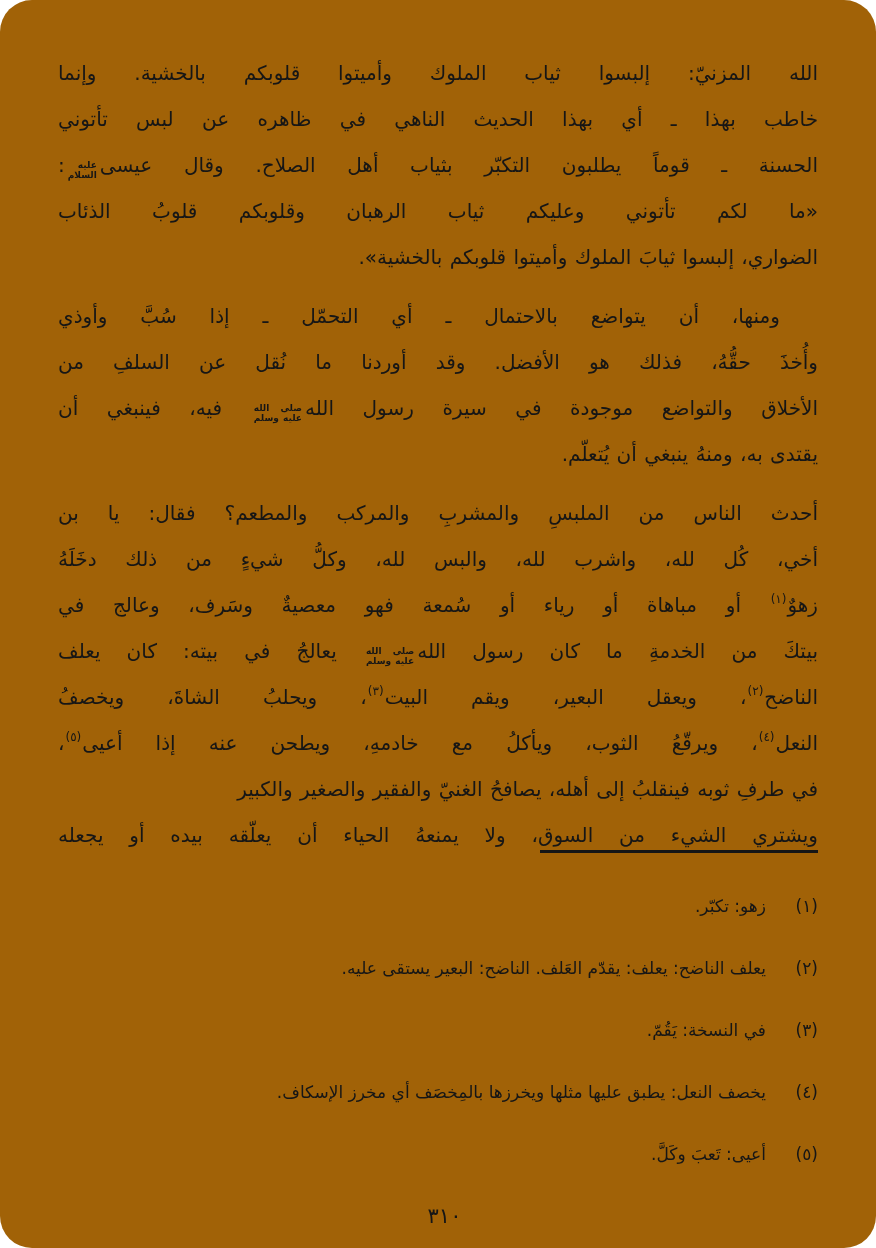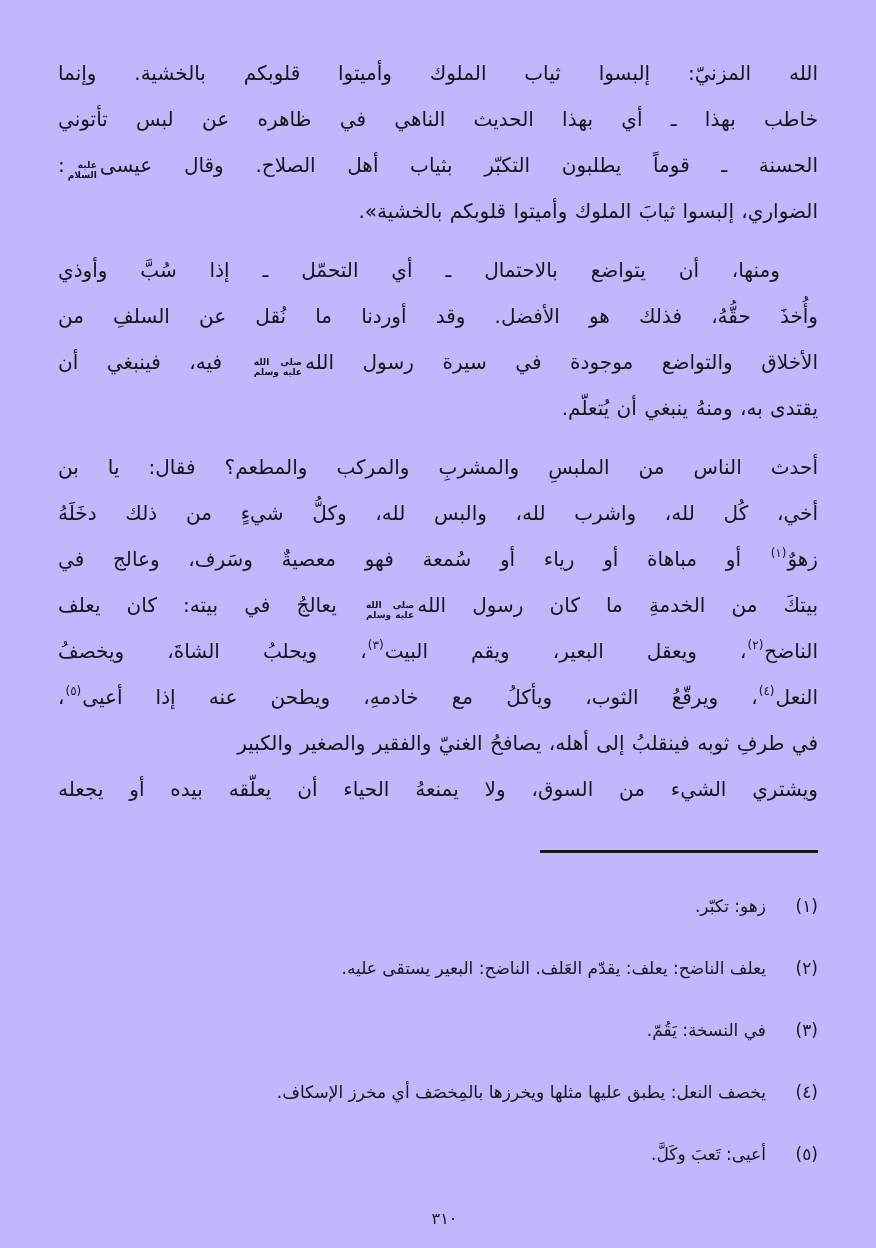--- a/index.html
+++ b/index.html
@@ -11,21 +11,22 @@
     width: 876px;
     height: 1248px;
     position: relative;
     font-family: "DejaVu Sans", sans-serif;
     color: #161616;
     overflow: hidden;
   }
   .page {
     position: absolute;
     inset: 0;
-    background: #c4b5fd;
+    background: #a16207;
+    border-radius: 32px;
   }
   .text-block {
     position: absolute;
     top: 50px;
     right: 58px;
     left: 58px;
     direction: rtl;
   }
   .para { margin: 0 0 13px 0; }
   .line {
@@ -80,35 +81,36 @@
     margin-left: 12px;
     white-space: nowrap;
   }
   .fn-text { flex: 1; margin-top: 26px; }
   .page-number {
     position: absolute;
     bottom: 20px;
     left: 0;
     right: 0;
     text-align: center;
-    font-size: 16px;
+    font-size: 21px;
     direction: rtl;
     letter-spacing: 2px;
     padding-left: 13px;
   }
 </style>
 </head>
 <body>
 
 <div class="page">
   <main class="text-block">
       <div class="para">
         <div class="line">الله المزنيّ: إلبسوا ثياب الملوك وأميتوا قلوبكم بالخشية. وإنما</div>
         <div class="line">خاطب بهذا ـ أي بهذا الحديث الناهي في ظاهره عن لبس تأتوني</div>
         <div class="line">الحسنة ـ قوماً يطلبون التكبّر بثياب أهل الصلاح. وقال عيسى<span class="honorific"><span>عليه</span><span>السلام</span></span>:</div>
+        <div class="line">«ما لكم تأتوني وعليكم ثياب الرهبان وقلوبكم قلوبُ الذئاب</div>
         <div class="line last">الضواري، إلبسوا ثيابَ الملوك وأميتوا قلوبكم بالخشية».</div>
       </div>
       <div class="para">
         <div class="line indent">ومنها، أن يتواضع بالاحتمال ـ أي التحمّل ـ إذا سُبَّ وأوذي</div>
         <div class="line">وأُخذَ حقُّهُ، فذلك هو الأفضل. وقد أوردنا ما نُقل عن السلفِ من</div>
         <div class="line">الأخلاق والتواضع موجودة في سيرة رسول الله<span class="honorific"><span>صلى الله</span><span>عليه وسلم</span></span> فيه، فينبغي أن</div>
         <div class="line last">يقتدى به، ومنهُ ينبغي أن يُتعلّم.</div>
       </div>
       <div class="para">
         <div class="line">أحدث الناس من الملبسِ والمشربِ والمركب والمطعم؟ فقال: يا بن</div>

